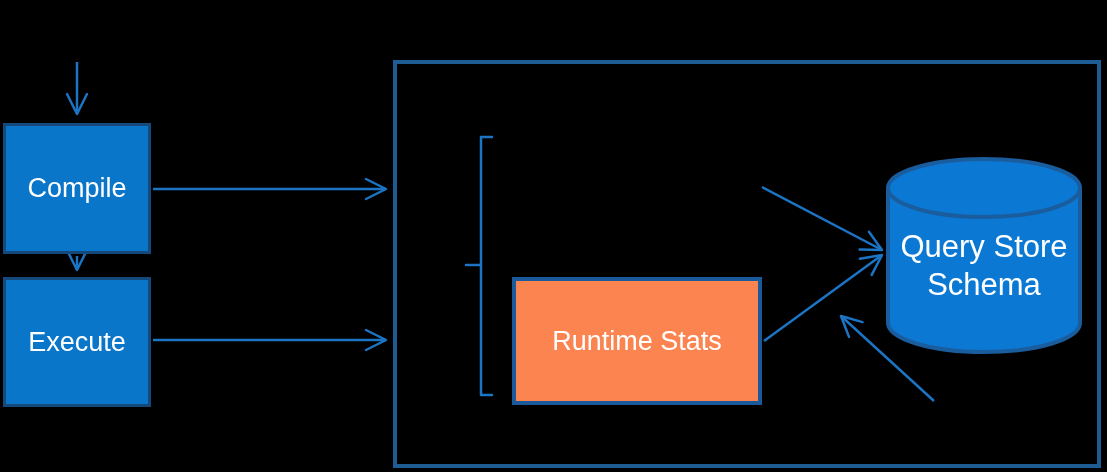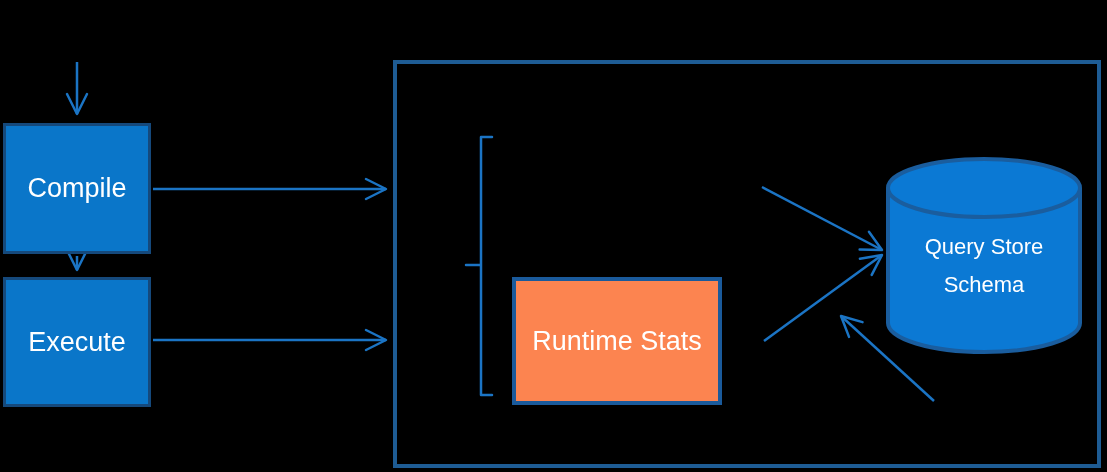--- a/index.html
+++ b/index.html
@@ -57,25 +57,25 @@
     background:var(--blue-fill,#0A76C9);
     border:3px solid var(--blue-border,#15497C);
   }
   .node-orange{
     background:var(--orange-fill,#FC8450);
     border:4px solid var(--orange-border,#1A5A9B);
   }
   .compile-node{left:3px;top:123px;width:148px;height:131px;}
   .execute-node{left:3px;top:277px;width:148px;height:130px;}
   .plan-store-node{left:513px;top:122px;width:247px;height:131px;}
-  .runtime-stats-node{left:512px;top:277px;width:210px;height:128px;}
+  .runtime-stats-node{left:512px;top:277px;width:250px;height:128px;}
   .cyl-label{
     position:absolute;left:888px;top:228px;width:192px;
     color:var(--text,#fff);
-    font-size:22px;line-height:38px;
+    font-size:31px;line-height:38px;
     text-align:center;
   }
 </style>
 </head>
 <body>
 
 <div class="canvas">
 
   <svg class="layer" viewBox="0 0 1107 472">
     <defs>

